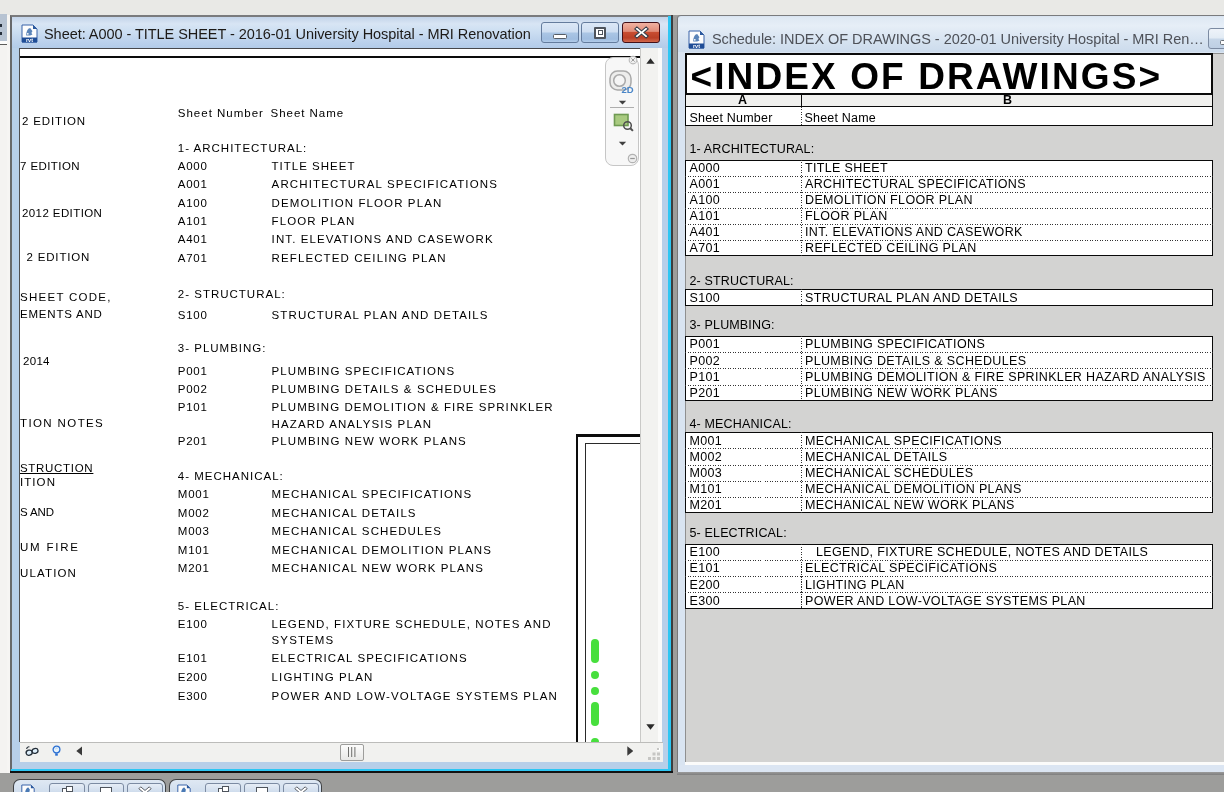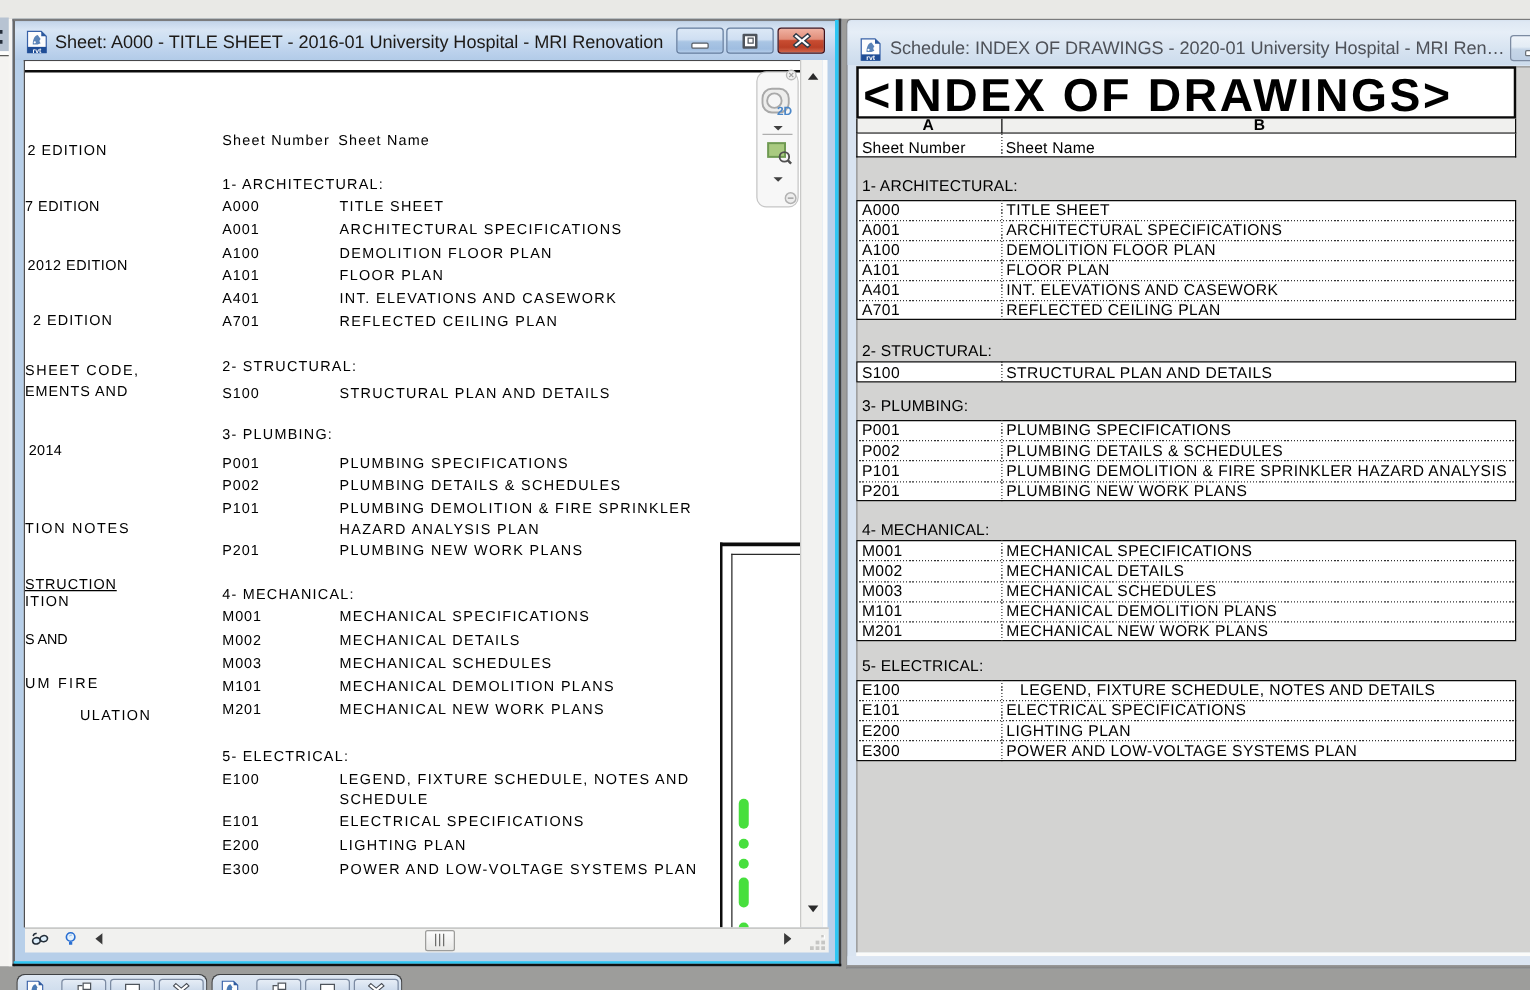--- a/index.html
+++ b/index.html
@@ -78,40 +78,40 @@
 <div style="position:absolute;left:251.6px;top:458.8px;font-size:11.5px;line-height:11.5px;letter-spacing:1.1px;font-weight:400;color:#000;white-space:nowrap;">MECHANICAL DETAILS</div>
 <div style="position:absolute;left:157.8px;top:477.2px;font-size:11.5px;line-height:11.5px;letter-spacing:0.75px;font-weight:400;color:#000;white-space:nowrap;">M003</div>
 <div style="position:absolute;left:251.6px;top:477.2px;font-size:11.5px;line-height:11.5px;letter-spacing:1.1px;font-weight:400;color:#000;white-space:nowrap;">MECHANICAL SCHEDULES</div>
 <div style="position:absolute;left:157.8px;top:495.6px;font-size:11.5px;line-height:11.5px;letter-spacing:0.75px;font-weight:400;color:#000;white-space:nowrap;">M101</div>
 <div style="position:absolute;left:251.6px;top:495.6px;font-size:11.5px;line-height:11.5px;letter-spacing:1.1px;font-weight:400;color:#000;white-space:nowrap;">MECHANICAL DEMOLITION PLANS</div>
 <div style="position:absolute;left:157.8px;top:514.0px;font-size:11.5px;line-height:11.5px;letter-spacing:0.75px;font-weight:400;color:#000;white-space:nowrap;">M201</div>
 <div style="position:absolute;left:251.6px;top:514.0px;font-size:11.5px;line-height:11.5px;letter-spacing:1.1px;font-weight:400;color:#000;white-space:nowrap;">MECHANICAL NEW WORK PLANS</div>
 <div style="position:absolute;left:157.8px;top:551.6px;font-size:11.5px;line-height:11.5px;letter-spacing:1.0px;font-weight:400;color:#000;white-space:nowrap;">5- ELECTRICAL:</div>
 <div style="position:absolute;left:157.8px;top:569.6px;font-size:11.5px;line-height:11.5px;letter-spacing:0.75px;font-weight:400;color:#000;white-space:nowrap;">E100</div>
 <div style="position:absolute;left:251.6px;top:569.6px;font-size:11.5px;line-height:11.5px;letter-spacing:1.1px;font-weight:400;color:#000;white-space:nowrap;">LEGEND, FIXTURE SCHEDULE, NOTES AND</div>
-<div style="position:absolute;left:251.6px;top:585.8px;font-size:11.5px;line-height:11.5px;letter-spacing:1.1px;font-weight:400;color:#000;white-space:nowrap;">SCHEDULE</div>
+<div style="position:absolute;left:251.6px;top:585.8px;font-size:11.5px;line-height:11.5px;letter-spacing:1.1px;font-weight:400;color:#000;white-space:nowrap;">SYSTEMS</div>
 <div style="position:absolute;left:157.8px;top:603.7px;font-size:11.5px;line-height:11.5px;letter-spacing:0.75px;font-weight:400;color:#000;white-space:nowrap;">E101</div>
 <div style="position:absolute;left:251.6px;top:603.7px;font-size:11.5px;line-height:11.5px;letter-spacing:1.1px;font-weight:400;color:#000;white-space:nowrap;">ELECTRICAL SPECIFICATIONS</div>
 <div style="position:absolute;left:157.8px;top:622.5px;font-size:11.5px;line-height:11.5px;letter-spacing:0.75px;font-weight:400;color:#000;white-space:nowrap;">E200</div>
 <div style="position:absolute;left:251.6px;top:622.5px;font-size:11.5px;line-height:11.5px;letter-spacing:1.1px;font-weight:400;color:#000;white-space:nowrap;">LIGHTING PLAN</div>
 <div style="position:absolute;left:157.8px;top:641.5px;font-size:11.5px;line-height:11.5px;letter-spacing:0.75px;font-weight:400;color:#000;white-space:nowrap;">E300</div>
 <div style="position:absolute;left:251.6px;top:641.5px;font-size:11.5px;line-height:11.5px;letter-spacing:1.15px;font-weight:400;color:#000;white-space:nowrap;">POWER AND LOW-VOLTAGE SYSTEMS PLAN</div>
 <div style="position:absolute;left:2.0px;top:67.2px;font-size:11.5px;line-height:11.5px;letter-spacing:0.85px;font-weight:400;color:#000;white-space:nowrap;">2 EDITION</div>
 <div style="position:absolute;left:0.0px;top:112.1px;font-size:11.5px;line-height:11.5px;letter-spacing:0.42px;font-weight:400;color:#000;white-space:nowrap;">7 EDITION</div>
 <div style="position:absolute;left:2.0px;top:158.8px;font-size:11.5px;line-height:11.5px;letter-spacing:0.41px;font-weight:400;color:#000;white-space:nowrap;">2012 EDITION</div>
 <div style="position:absolute;left:6.4px;top:202.8px;font-size:11.5px;line-height:11.5px;letter-spacing:0.85px;font-weight:400;color:#000;white-space:nowrap;">2 EDITION</div>
 <div style="position:absolute;left:0.0px;top:243.2px;font-size:11.5px;line-height:11.5px;letter-spacing:1.27px;font-weight:400;color:#000;white-space:nowrap;">SHEET CODE,</div>
 <div style="position:absolute;left:0.0px;top:259.7px;font-size:11.5px;line-height:11.5px;letter-spacing:0.79px;font-weight:400;color:#000;white-space:nowrap;">EMENTS AND</div>
 <div style="position:absolute;left:-4.0px;top:307.2px;font-size:11.5px;line-height:11.5px;letter-spacing:0.3px;font-weight:400;color:#000;white-space:nowrap;">, 2014</div>
 <div style="position:absolute;left:0.0px;top:368.7px;font-size:11.5px;line-height:11.5px;letter-spacing:1.39px;font-weight:400;color:#000;white-space:nowrap;">TION NOTES</div>
 <div style="position:absolute;left:0.0px;top:414.4px;font-size:11.5px;line-height:11.5px;letter-spacing:0.7px;font-weight:400;color:#000;white-space:nowrap;text-decoration:underline;">STRUCTION</div>
 <div style="position:absolute;left:0.0px;top:428.3px;font-size:11.5px;line-height:11.5px;letter-spacing:1.07px;font-weight:400;color:#000;white-space:nowrap;">ITION</div>
 <div style="position:absolute;left:0.0px;top:458.4px;font-size:11.5px;line-height:11.5px;letter-spacing:-0.1px;font-weight:400;color:#000;white-space:nowrap;">S AND</div>
 <div style="position:absolute;left:0.0px;top:493px;font-size:11.5px;line-height:11.5px;letter-spacing:1.78px;font-weight:400;color:#000;white-space:nowrap;">UM FIRE</div>
-<div style="position:absolute;left:16px;top:518.9px;font-size:11.5px;line-height:11.5px;letter-spacing:1.15px;font-weight:400;color:#000;white-space:nowrap;padding-left:28px;">ULATION</div>
+<div style="position:absolute;left:0.0px;top:518.9px;font-size:11.5px;line-height:11.5px;letter-spacing:1.15px;font-weight:400;color:#000;white-space:nowrap;">ULATION</div>
 <div class="abs" style="left:556px;top:385px;width:2.3px;height:309px;background:#0c0c0c;"></div>
 <div class="abs" style="left:556px;top:385px;width:64px;height:2.5px;background:#0c0c0c;"></div>
 <div class="abs" style="left:564.8px;top:394px;width:1.2px;height:300px;background:#2a2a2a;"></div>
 <div class="abs" style="left:564.8px;top:394px;width:55px;height:1.4px;background:#2a2a2a;"></div>
 <div class="abs" style="left:571px;top:590px;width:7.8px;height:23.5px;background:#47df3d;border-radius:3.9px;"></div>
 <div class="abs" style="left:571px;top:622px;width:7.8px;height:8px;background:#47df3d;border-radius:3.9px;"></div>
 <div class="abs" style="left:571px;top:637.7px;width:7.8px;height:8.299999999999955px;background:#47df3d;border-radius:3.9px;"></div>
 <div class="abs" style="left:571px;top:653.3px;width:7.8px;height:23.700000000000045px;background:#47df3d;border-radius:3.9px;"></div>
 <div class="abs" style="left:571px;top:689px;width:7.8px;height:10px;background:#47df3d;border-radius:3.9px;"></div>
 </div>

